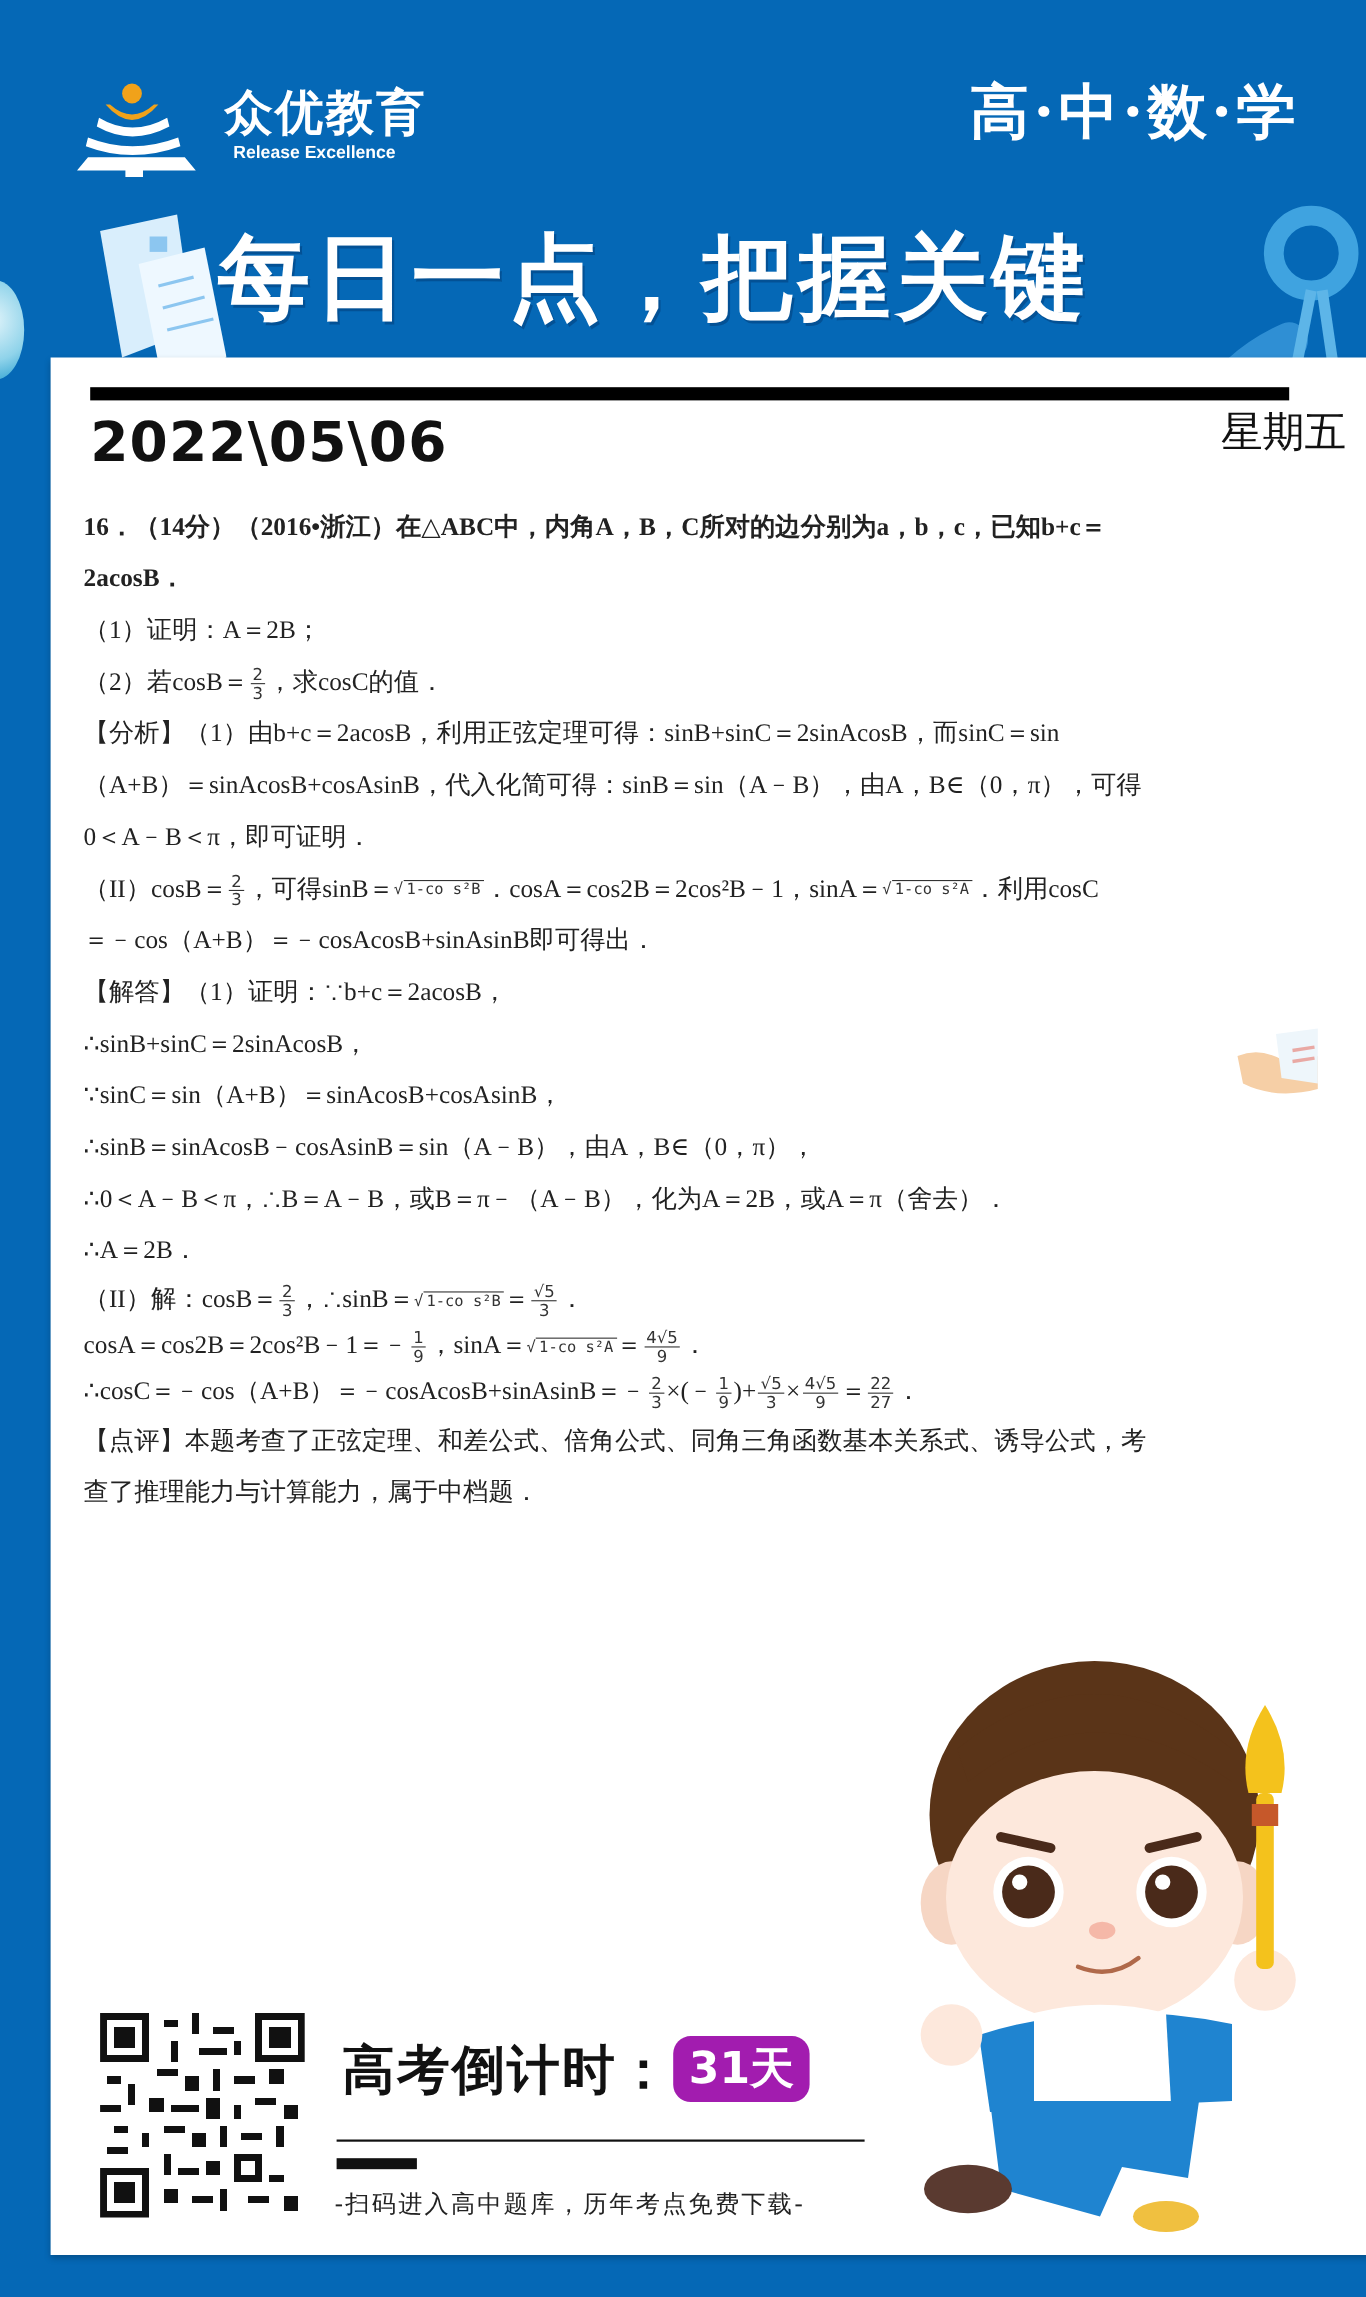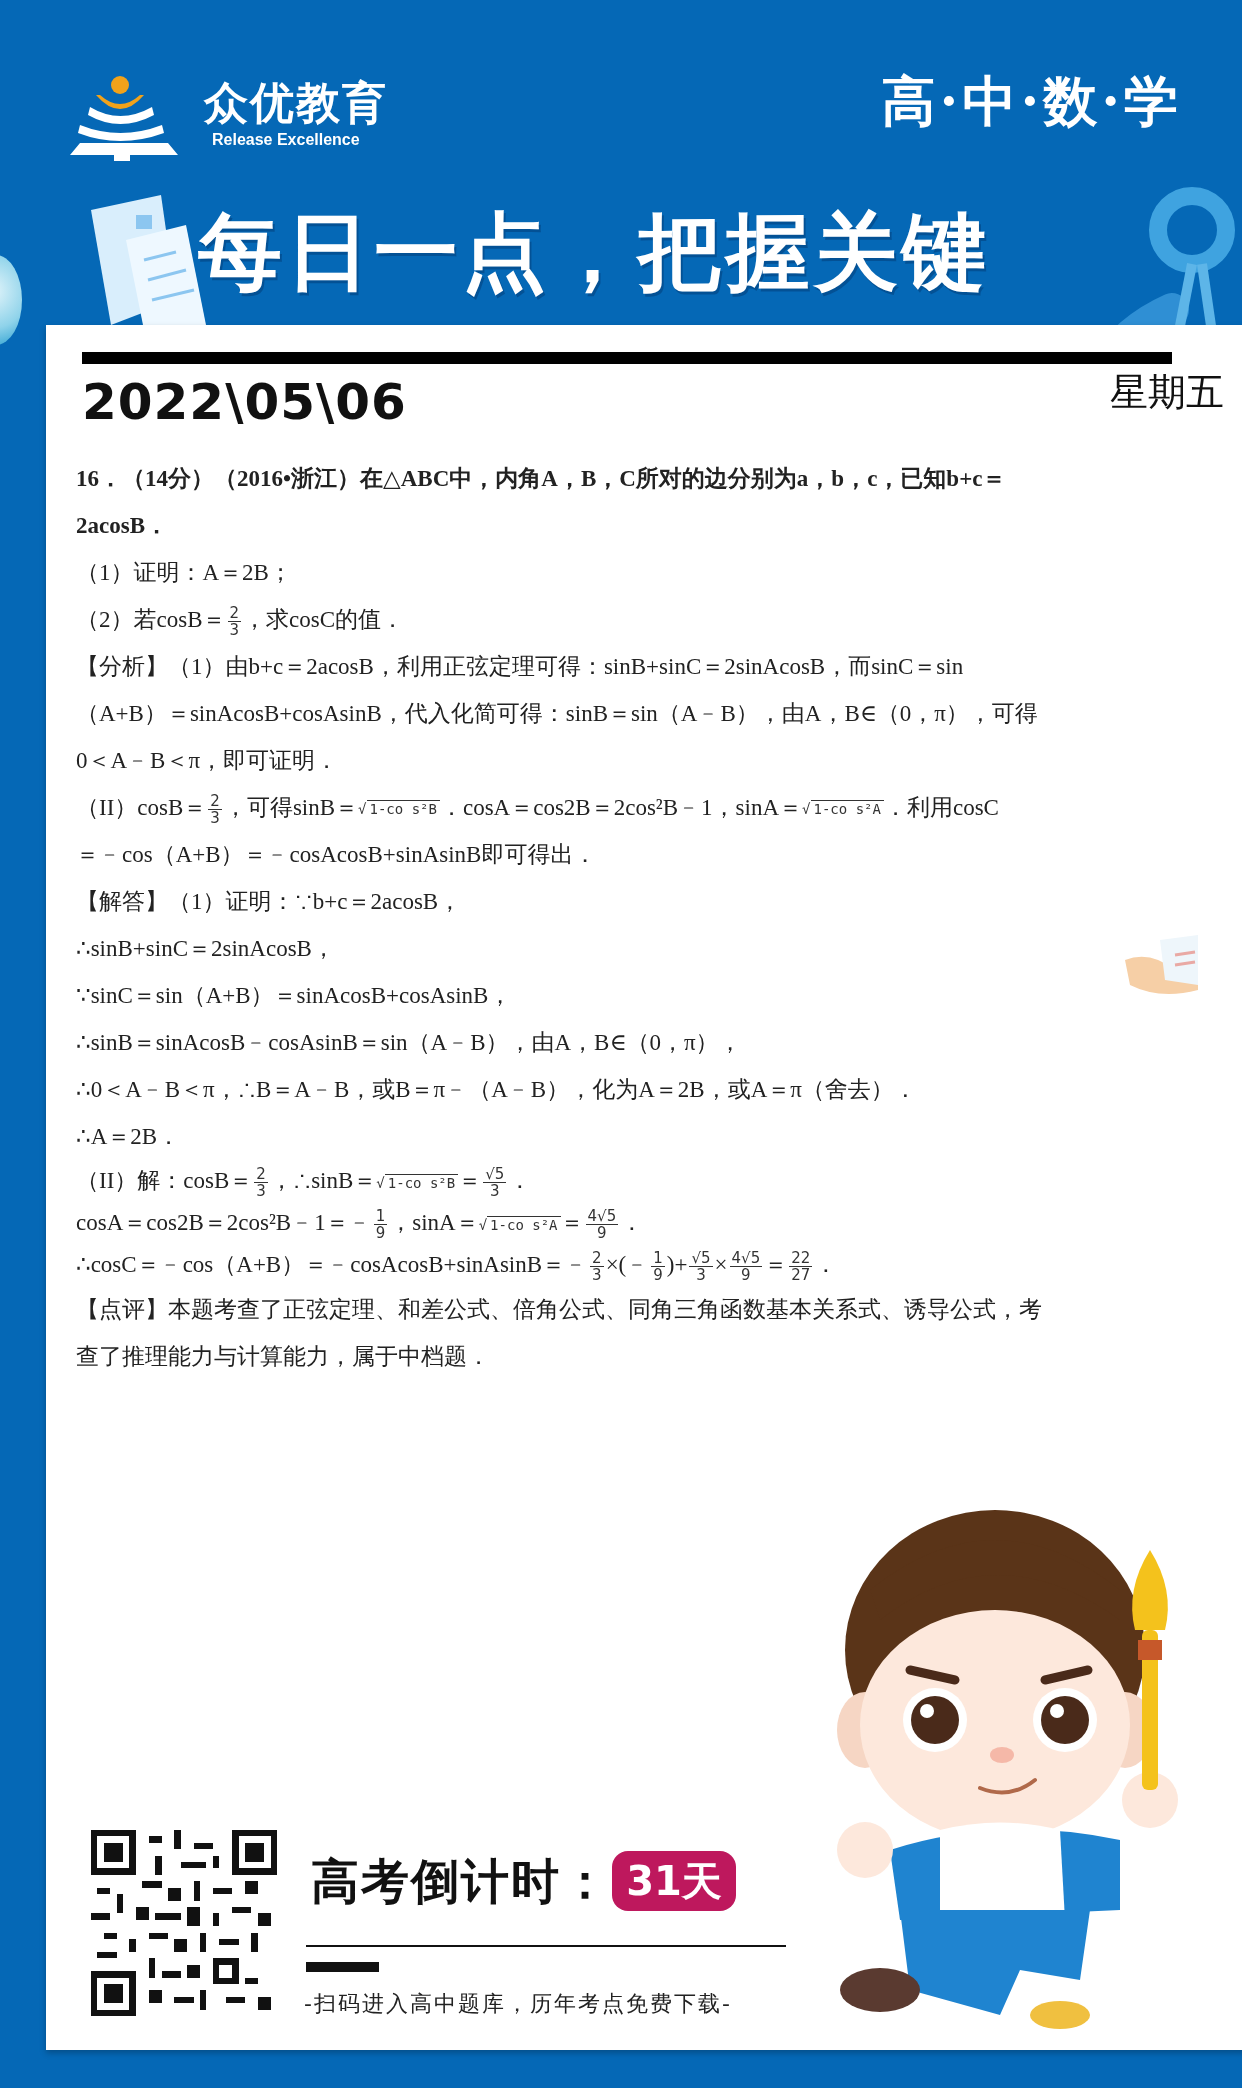--- a/index.html
+++ b/index.html
@@ -84,21 +84,21 @@
   .qr {
     position: absolute; left: 45px; top: 1505px; width: 186px; height: 186px;
   }
   .countdown-label {
     position: absolute; left: 265px; top: 1525px;
     font-family: "DejaVu Sans", sans-serif; font-weight: bold;
     font-size: 48px; color: #111; letter-spacing: 2px;
   }
   .countdown-badge {
     position: absolute; left: 566px; top: 1526px; width: 124px; height: 60px;
-    background: #be185d; border-radius: 16px; color: #fff;
+    background: #a21caf; border-radius: 16px; color: #fff;
     font-family: "DejaVu Sans", sans-serif; font-weight: bold; font-size: 40px;
     text-align: center; line-height: 60px;
   }
   .rule-thin { position: absolute; left: 260px; top: 1620px; width: 480px; height: 2px; background: #111; }
   .rule-thick { position: absolute; left: 260px; top: 1637px; width: 73px; height: 10px; background: #111; }
   .scan-text {
     position: absolute; left: 258px; top: 1664px;
     font-family: "DejaVu Sans", sans-serif; font-size: 22px; color: #222; letter-spacing: 2px;
   }
   .mascot { position: absolute; left: 820px; top: 1470px; width: 370px; height: 560px; }

